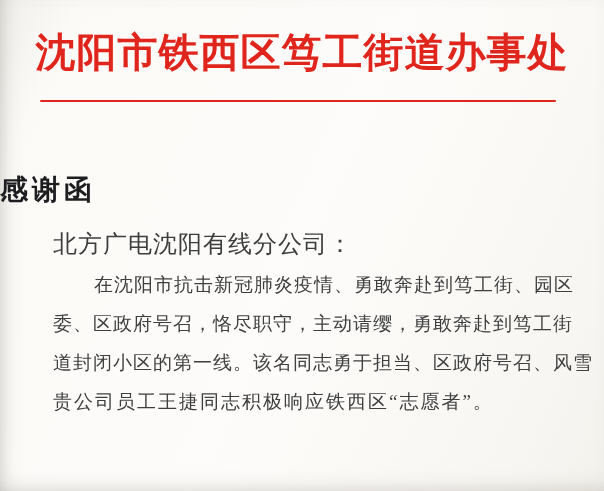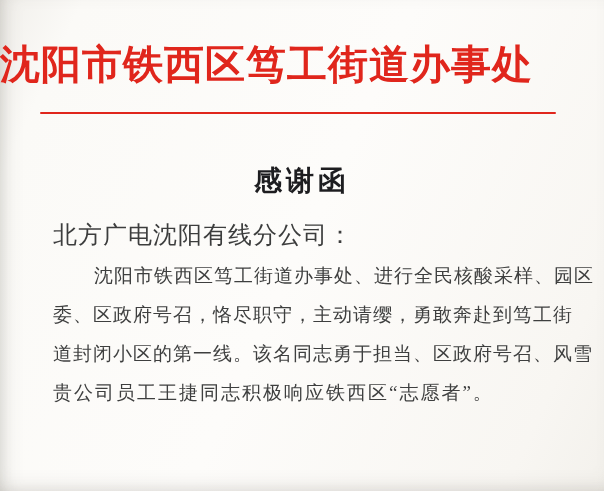--- a/index.html
+++ b/index.html
@@ -11,38 +11,38 @@
     position: relative;
     width: 604px;
     height: 491px;
     overflow: hidden;
     background: linear-gradient(115deg, #f1efeb 0%, #fbfaf7 10%, #fdfcfa 50%, #f8f6f2 88%, #f3f1ec 100%);
     box-shadow: inset 14px 0 22px -16px rgba(90,85,75,0.35),
                 inset 0 -14px 22px -16px rgba(90,85,75,0.25);
     font-family: "Liberation Serif", "DejaVu Serif", serif;
   }
   .org-title {
-    margin-top: 40px;
+    margin-top: 28px;
+    text-align: center;
     font-family: "Liberation Sans", "DejaVu Sans", sans-serif;
     font-size: 40px;
     line-height: 48px;
     font-weight: 600;
     letter-spacing: 1px;
     color: #e0261c;
     white-space: nowrap;
   }
   .divider {
     height: 2px;
     margin: 24px 48px 0 40px;
     background: #e0261c;
     border-radius: 1px;
   }
   .letter-title {
-    margin-top: 50px;
-    text-align: center;
+    margin-top: 71px;
     font-size: 28px;
     line-height: 33px;
     font-weight: bold;
     letter-spacing: 4px;
     color: #1d1d20;
   }
   .salutation {
     margin: 26px 50px 0 53px;
     font-size: 24px;
     line-height: 25px;
@@ -77,19 +77,19 @@
 
   <div class="org-title">沈阳市铁西区笃工街道办事处</div>
 
   <div class="divider"></div>
 
   <div class="letter-title">感谢函</div>
 
   <div class="salutation">北方广电沈阳有线分公司：</div>
 
   <div class="body-block">
-    <div class="line indent">沈阳市铁西区笃工街道办事处、进行全民核酸采样、园区</div>
+    <div class="line indent">在沈阳市抗击新冠肺炎疫情、勇敢奔赴到笃工街、园区</div>
     <div class="line">委、区政府号召，恪尽职守，主动请缨，勇敢奔赴到笃工街</div>
     <div class="line">道封闭小区的第一线。该名同志勇于担当、区政府号召、风雪</div>
     <div class="line last">贵公司员工王捷同志积极响应铁西区“志愿者”。</div>
   </div>
 
 </div>
 
 </body></html>

